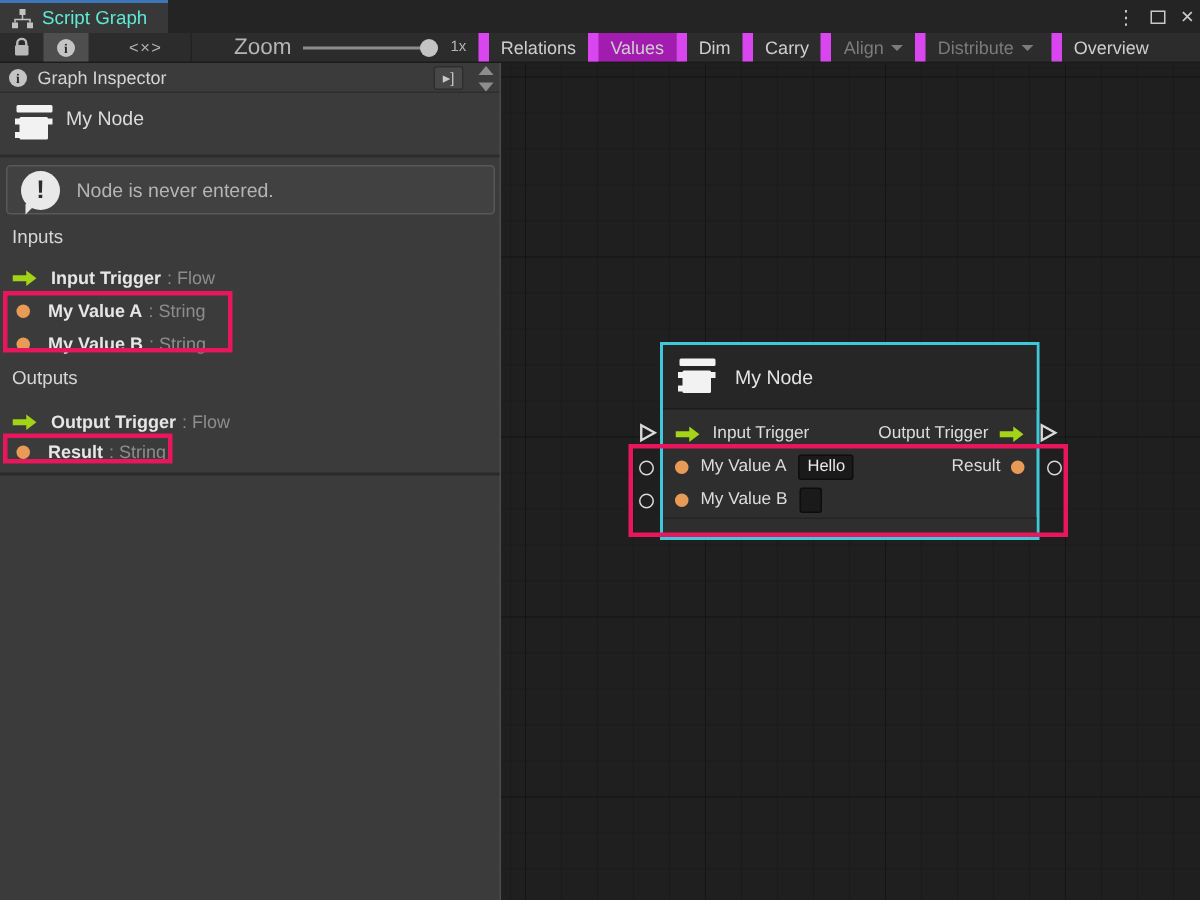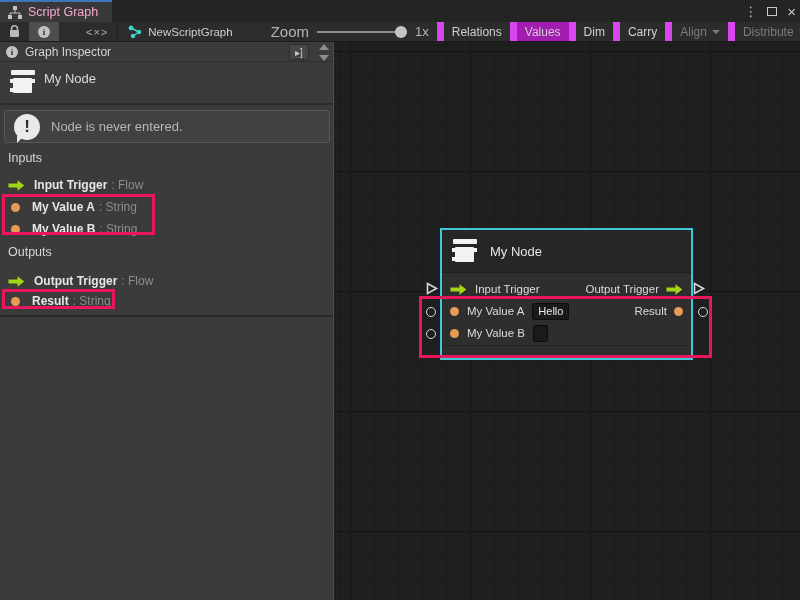--- a/index.html
+++ b/index.html
@@ -4,21 +4,21 @@
 <style>
   * { margin:0; padding:0; box-sizing:border-box; }
   body { background:#111; font-family:"Liberation Sans", sans-serif; }
   .app { position:relative; width:800px; height:600px; background:#242424; overflow:hidden;
          color:#ccc; font-size:12px; -webkit-font-smoothing:antialiased; }
 
   
   .tabbar { position:absolute; left:0; top:0; width:800px; height:22px; background:#242424; }
   .tab { position:absolute; left:0; top:0; width:112px; height:22px; background:#383838;
          border-top:2px solid #3c76b8; display:flex; align-items:center; gap:6px; padding-left:8px; }
-  .tab-label { color:#f9a8d4; font-size:12.5px; white-space:nowrap; }
+  .tab-label { color:#5eead4; font-size:12.5px; white-space:nowrap; }
   .winctl { position:absolute; right:4px; top:0; height:22px; display:flex; align-items:center; gap:10px; }
   .kebab { color:#c9c9c9; font-size:13px; line-height:1; cursor:default; }
   .maxbox { width:10px; height:9px; border:1.5px solid #c9c9c9; display:inline-block; }
   .closex { color:#c9c9c9; font-size:15px; line-height:1; }
 
   
   .toolbar { position:absolute; left:0; top:22px; width:800px; height:20px; background:#2c2c2c;
              border-bottom:1px solid #1b1b1b; display:flex; align-items:center; }
   .tb-left { display:flex; align-items:center; height:100%; width:128px; border-right:1px solid #222; }
   .tb-btn { height:100%; display:flex; align-items:center; justify-content:center; padding:0 9px; }
@@ -27,21 +27,21 @@
               font-size:9px; font-weight:bold; display:flex; align-items:center; justify-content:center;
               font-family:"Liberation Serif", serif; }
   .code-glyph { color:#b0b0b0; font-size:11px; letter-spacing:1px; }
   .graphref { display:flex; align-items:center; gap:6px; padding:0 10px; height:100%; }
   .graphref-label { color:#cfcfcf; font-size:11.5px; }
   .zoomwrap { display:flex; align-items:center; gap:8px; margin-left:28px; }
   .zoom-label { color:#b5b5b5; font-size:15px; }
   .slider { position:relative; width:90px; height:12px; }
   .slider .track { position:absolute; left:0; top:5px; width:100%; height:2px; background:#8c8c8c; }
   .slider .handle { position:absolute; right:0; top:0; width:12px; height:12px; border-radius:50%; background:#c4c4c4; }
-  .zoom-level { color:#b5b5b5; font-size:13px; }
+  .zoom-level { color:#b5b5b5; font-size:10px; }
   .tb-group { display:flex; height:100%; margin-left:8px; }
   .tb-tbtn { height:100%; display:flex; align-items:center; padding:0 8px; border-left:7px solid #d946ef;
              color:#cfcfcf; font-size:12px; white-space:nowrap; }
   .tb-tbtn.on { background:#a21caf; }
   .tb-tbtn.dim { color:#7b7b7b; }
   .caret { width:0; height:0; border-left:4px solid transparent; border-right:4px solid transparent;
            border-top:4px solid #7b7b7b; margin-left:5px; display:inline-block; }
 
   
   .sidebar { position:absolute; left:0; top:42px; width:334px; height:558px; background:#3b3b3b;
@@ -147,31 +147,20 @@
           </svg>
       </div>
       <div class="tb-btn active">
         <span class="circle-i">i</span>
       </div>
       <div class="tb-btn" style="margin-left:18px;">
         <span class="code-glyph">&lt;×&gt;</span>
       </div>
     </div>
 
-    <div class="graphref">
-      <svg width="14" height="14" viewBox="0 0 14 14">
-          <g stroke="#45d4c8" fill="#45d4c8">
-            <circle cx="3" cy="3" r="2"></circle>
-            <circle cx="11" cy="7" r="1.8"></circle>
-            <circle cx="5" cy="11" r="1.8"></circle>
-            <path d="M3 3 11 7M5 11 11 7" stroke-width="1.4" fill="none"></path>
-          </g>
-        </svg>
-      <span class="graphref-label">NewScriptGraph</span>
-    </div>
 
     <div class="zoomwrap">
       <span class="zoom-label">Zoom</span>
       <div class="slider">
         <div class="track"></div>
         <div class="handle"></div>
       </div>
       <span class="zoom-level">1x</span>
     </div>
 

